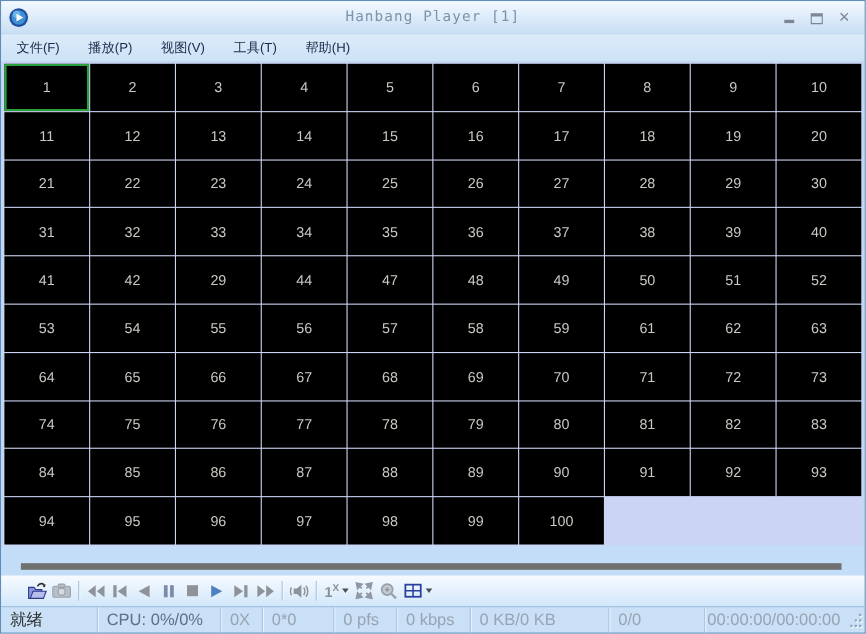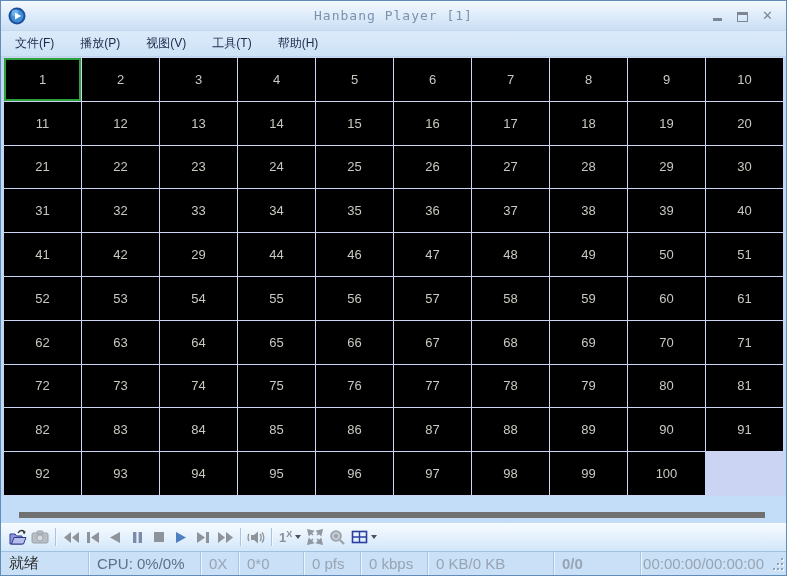--- a/index.html
+++ b/index.html
@@ -24,21 +24,21 @@
   .grid-wrap{height:439px;padding:0 2px;background:#bed9f2;}
   .grid{width:100%;height:100%;display:grid;grid-template-columns:repeat(10,1fr);grid-template-rows:repeat(10,1fr);gap:1px;background:#ccd4f4;border:1px solid #ccd4f4;}
   .cell{background:#000;display:flex;align-items:center;justify-content:center;font-size:13px;color:#c9c9c1;cursor:default;}
   .cell.selected{box-shadow:inset 0 0 0 2px #2ba13c;}
 
   
   .seekband{height:27px;background:#c3dcf7;position:relative;}
   .seekbar{position:absolute;left:18px;right:21px;top:16px;height:6px;background:#707070;}
 
   
-  .toolbar{height:28px;background:linear-gradient(#f7fbff,#d2e7fa);display:flex;align-items:center;padding-left:6px;}
+  .toolbar{height:28px;background:linear-gradient(#f7fbff,#d2e7fa);display:flex;align-items:center;padding-left:22px;}
   .tbtn{width:22px;height:24px;display:flex;align-items:center;justify-content:center;cursor:default;}
   .tsep{width:1px;height:18px;background:#a9c4de;margin:0 4px;box-shadow:1px 0 0 #f0f7fd;}
   .speed-label{font-size:13px;color:#8a9097;font-weight:bold;}
   .speed-label sup{font-size:9px;}
   .dd-arrow{width:0;height:0;border-left:3px solid transparent;border-right:3px solid transparent;border-top:4px solid #4a4f57;margin-left:3px;}
   .dd-btn{display:flex;align-items:center;padding:0 3px;height:24px;}
 
   
   .statusbar{height:24px;background:#c9e0f6;border-top:1px solid #9fc0de;display:flex;align-items:center;font-size:15px;}
   .seg{height:100%;display:flex;align-items:center;padding-left:8px;border-right:1px solid #aac6e2;box-shadow:1px 0 0 #e9f3fc;color:#97a4b4;white-space:nowrap;overflow:hidden;}
@@ -123,35 +123,33 @@
         <div class="cell">35</div>
         <div class="cell">36</div>
         <div class="cell">37</div>
         <div class="cell">38</div>
         <div class="cell">39</div>
         <div class="cell">40</div>
         <div class="cell">41</div>
         <div class="cell">42</div>
         <div class="cell">29</div>
         <div class="cell">44</div>
-        <div class="cell">46</div>
         <div class="cell">47</div>
         <div class="cell">48</div>
         <div class="cell">49</div>
         <div class="cell">50</div>
         <div class="cell">51</div>
         <div class="cell">52</div>
         <div class="cell">53</div>
         <div class="cell">54</div>
         <div class="cell">55</div>
         <div class="cell">56</div>
         <div class="cell">57</div>
         <div class="cell">58</div>
         <div class="cell">59</div>
-        <div class="cell">60</div>
         <div class="cell">61</div>
         <div class="cell">62</div>
         <div class="cell">63</div>
         <div class="cell">64</div>
         <div class="cell">65</div>
         <div class="cell">66</div>
         <div class="cell">67</div>
         <div class="cell">68</div>
         <div class="cell">69</div>
         <div class="cell">70</div>
@@ -300,21 +298,21 @@
   </div>
 
   <div class="statusbar">
       <span class="seg first" style="width: 88px;">就绪</span>
       <span class="seg cpu" style="width: 112px;">CPU: 0%/0%</span>
       <span class="seg" style="width: 38px;">0X</span>
       <span class="seg" style="width: 65px;">0*0</span>
       <span class="seg" style="width: 57px;">0 pfs</span>
       <span class="seg" style="width: 67px;">0 kbps</span>
       <span class="seg" style="width: 126px;">0 KB/0 KB</span>
-      <span class="seg" style="width: 87px; font-weight: bold;">0/0</span>
+      <span class="seg" style="width: 87px;">0/0</span>
       <span class="seg time">00:00:00/00:00:00</span>
       <span class="grip">
         <span style="right: 3px; top: 16px;"></span>
         <span style="right: 3px; top: 11px;"></span>
         <span style="right: 3px; top: 6px;"></span>
         <span style="right: 7px; top: 16px;"></span>
         <span style="right: 7px; top: 11px;"></span>
         <span style="right: 11px; top: 16px;"></span>
       </span>
     </div>

